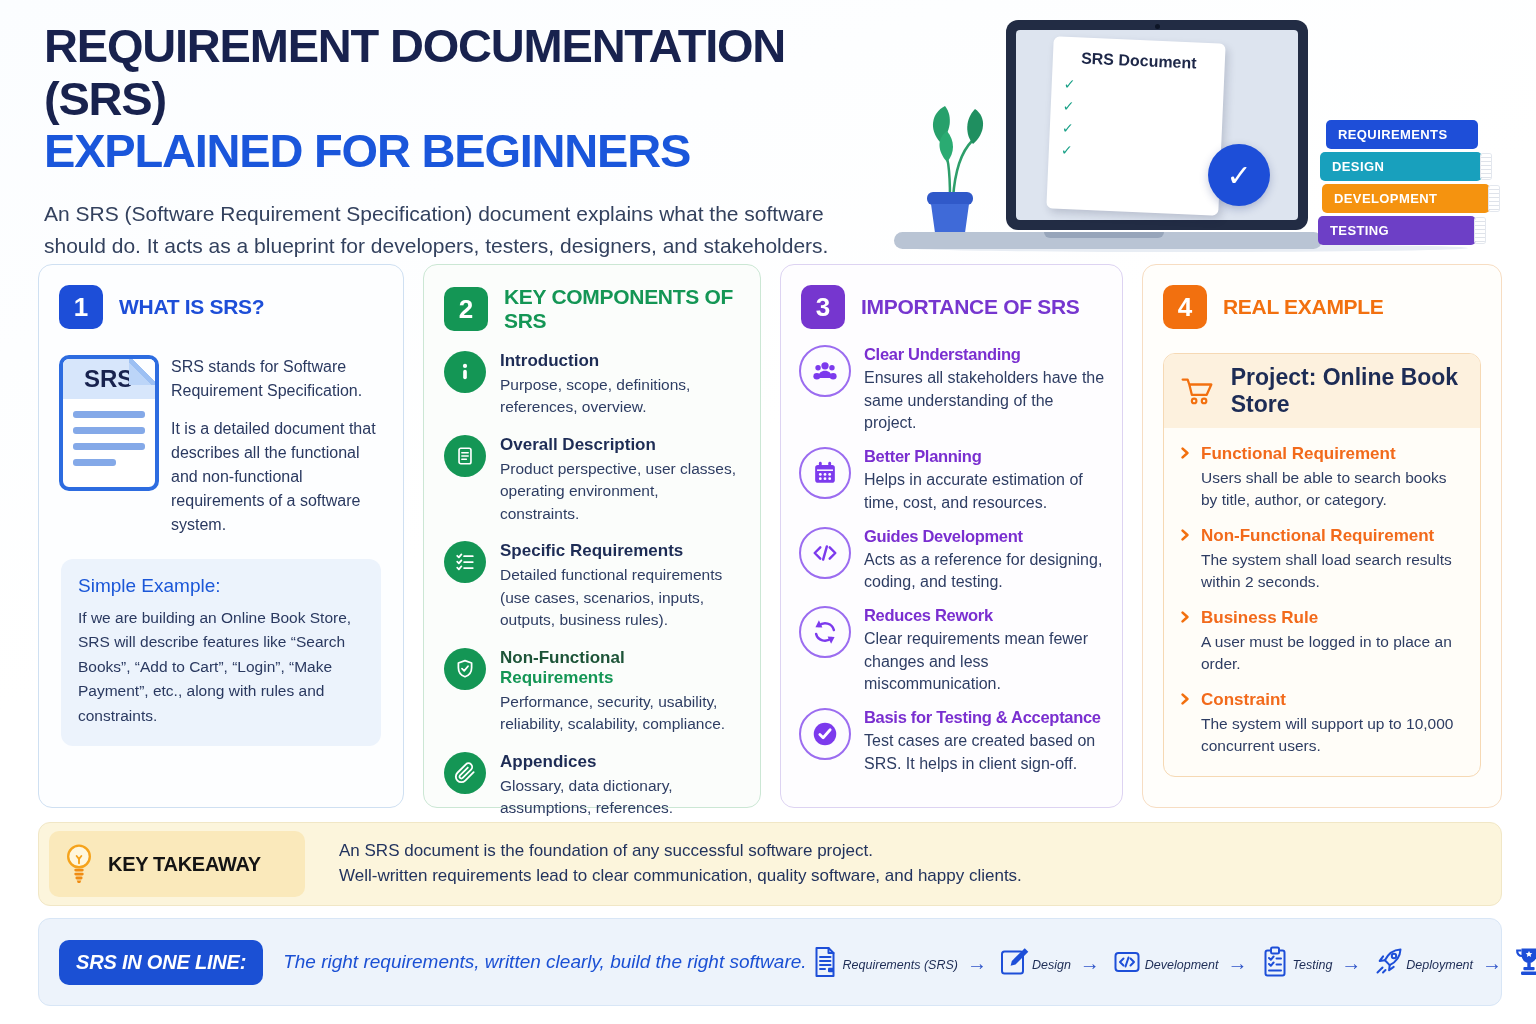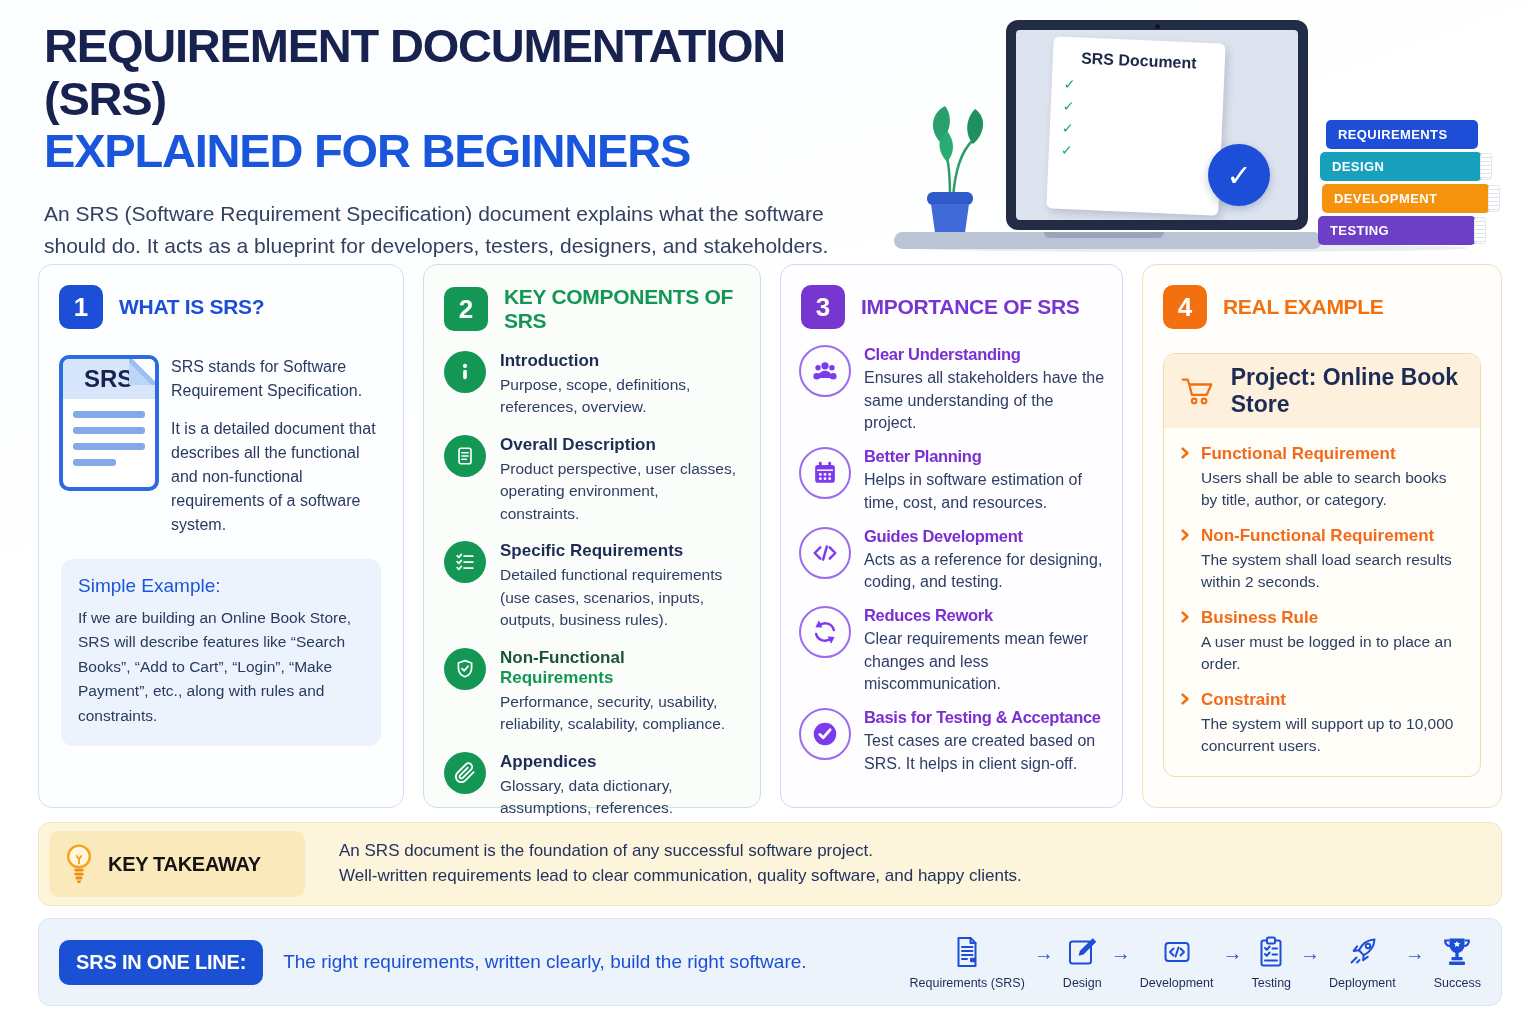--- a/index.html
+++ b/index.html
@@ -103,26 +103,26 @@
   
   .takeaway { position:absolute; left:38px; top:822px; width:1464px; height:84px; background:#fcf5dc;
               border:1.5px solid #f1e7c6; border-radius:12px; display:flex; align-items:center; }
   .tk-label-box { margin-left:10px; height:66px; width:256px; background:#fae9bb; border-radius:10px;
                   display:flex; align-items:center; gap:13px; padding:0 14px; flex:none; }
   .tk-label { font-size:20px; font-weight:800; color:#141414; letter-spacing:-.3px; }
   .tk-text { margin-left:34px; font-size:17px; color:#22335e; line-height:1.45; }
 
   
   .oneline { position:absolute; left:38px; top:918px; width:1464px; height:88px; background:#edf3fb;
-             border:1.5px solid #d8e6f6; border-radius:12px; display:flex; align-items:center; padding:12px 20px; }
+             border:1.5px solid #d8e6f6; border-radius:12px; display:flex; align-items:center; padding:12px 20px;font-style:italic; }
   .ol-pill { background:#1b50d4; color:#fff; font-weight:800; font-size:20px; padding:11px 17px;
              border-radius:10px; letter-spacing:-.2px; flex:none; }
   .ol-text { margin-left:20px; font-size:19px; color:#1b50d4; flex:none; }
   .flow { margin-left:auto; display:flex; align-items:flex-start; gap:9px; }
-  .step { display:flex; flex-direction:column; align-items:center; }
+  .step { display:flex; flex-direction:row; align-items:center; }
   .step-label { margin-top:6px; font-size:12.5px; color:#1d2c55; white-space:nowrap; }
   .flow-arrow { font-size:20px; color:#2e54c9; padding-top:8px; font-weight:700; }
 </style>
 </head>
 <body>
 
 <div id="canvas">
 
   <div class="header-text">
     <div class="title1">REQUIREMENT DOCUMENTATION (SRS)</div>
@@ -335,21 +335,21 @@
               <circle cx="11" cy="17.5" r="1.5" fill="#fff"></circle>
                 <circle cx="16" cy="17.5" r="1.5" fill="#fff"></circle>
                 <circle cx="21" cy="17.5" r="1.5" fill="#fff"></circle>
               <circle cx="11" cy="22" r="1.5" fill="#fff"></circle>
                 <circle cx="16" cy="22" r="1.5" fill="#fff"></circle>
                 <circle cx="21" cy="22" r="1.5" fill="#fff"></circle>
             </svg>
           </div>
           <div>
             <div class="ititle">Better Planning</div>
-            <div class="idesc">Helps in software estimation of time, cost, and resources.</div>
+            <div class="idesc">Helps in accurate estimation of time, cost, and resources.</div>
           </div>
         </div>
 
         <div class="iitem">
           <div class="iicon">
             <svg width="30" height="30" viewBox="0 0 32 32" fill="none" stroke="#7c3aed" stroke-width="2.6" stroke-linecap="round" stroke-linejoin="round">
               <path d="M11 10l-6 6 6 6"></path>
               <path d="M21 10l6 6-6 6"></path>
               <line x1="18" y1="9" x2="14" y2="23"></line>
             </svg>

